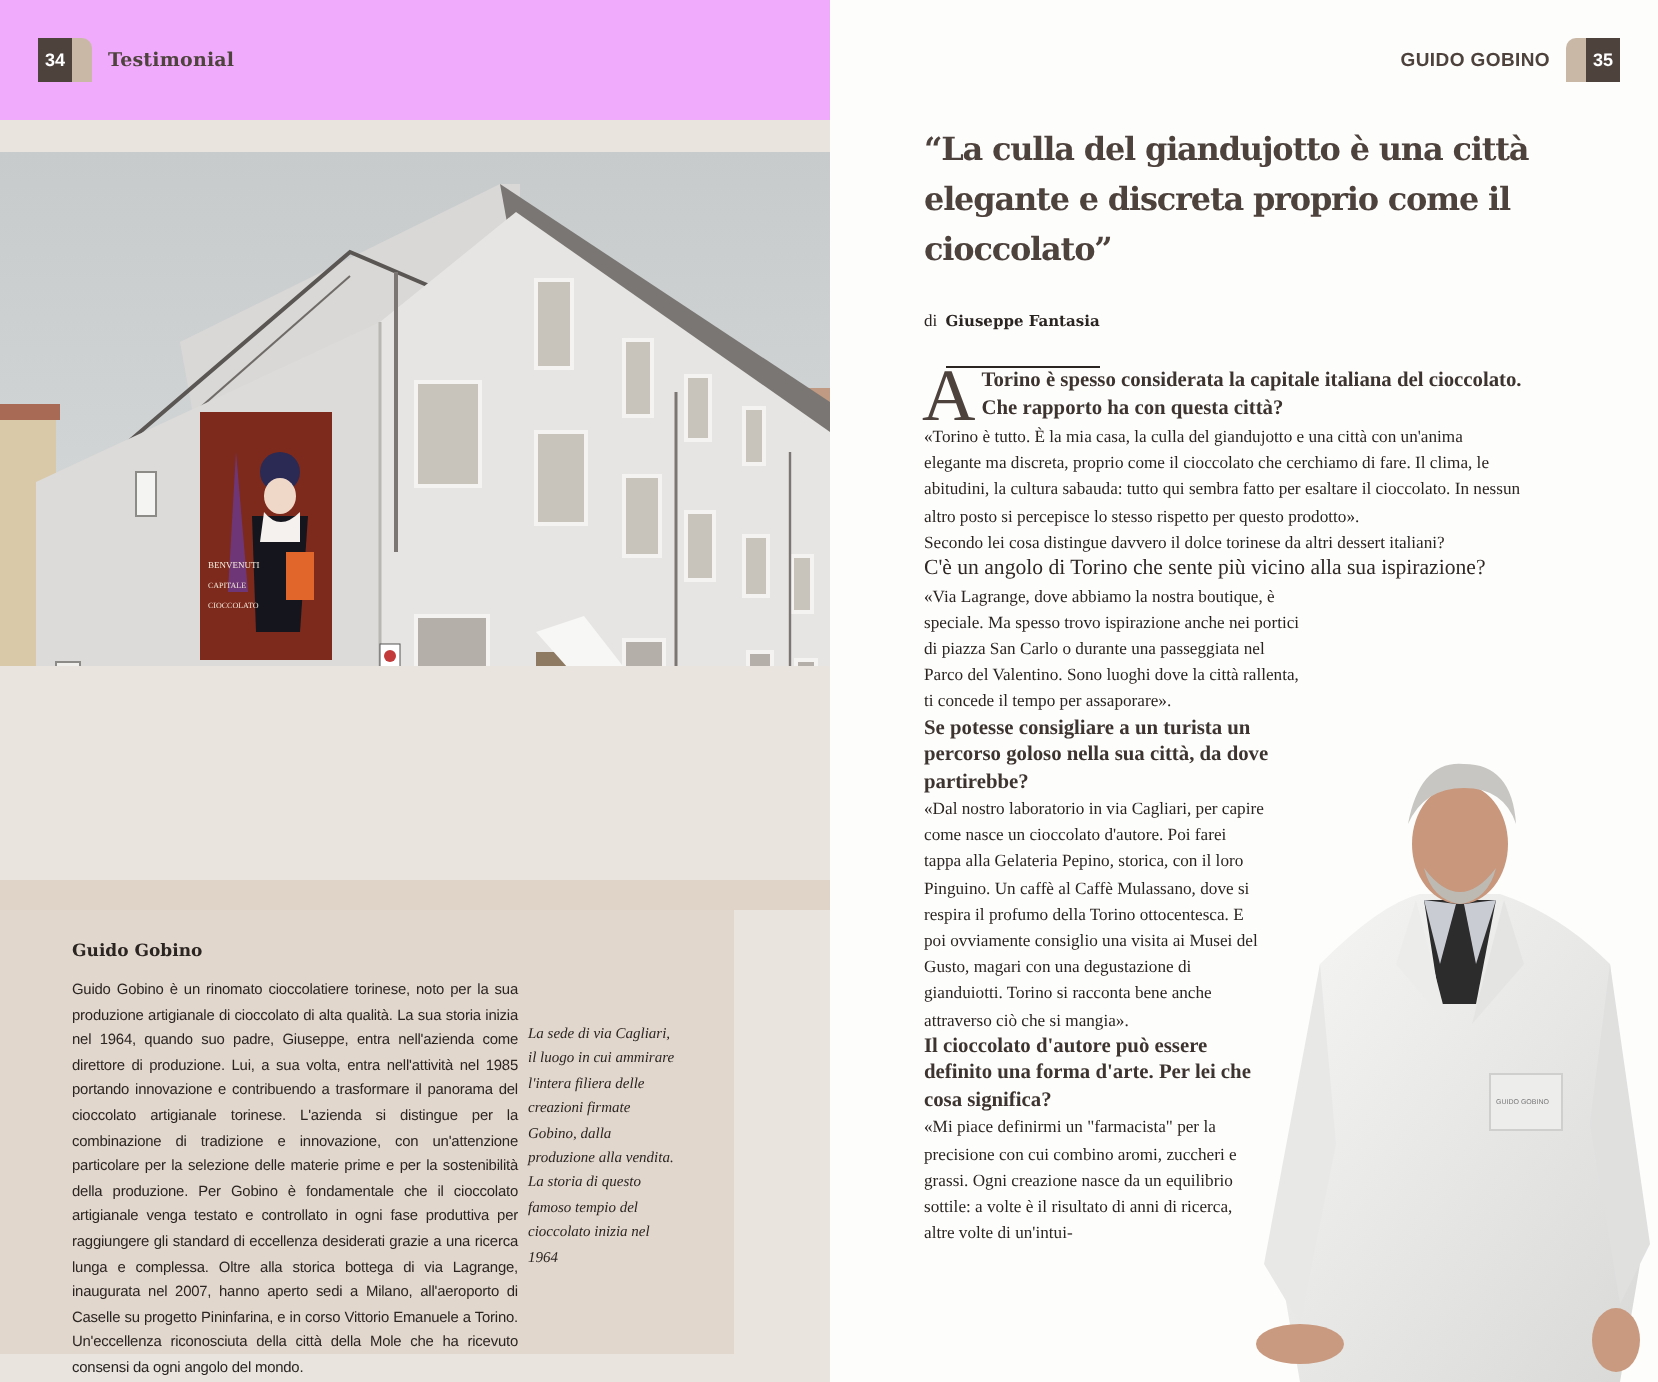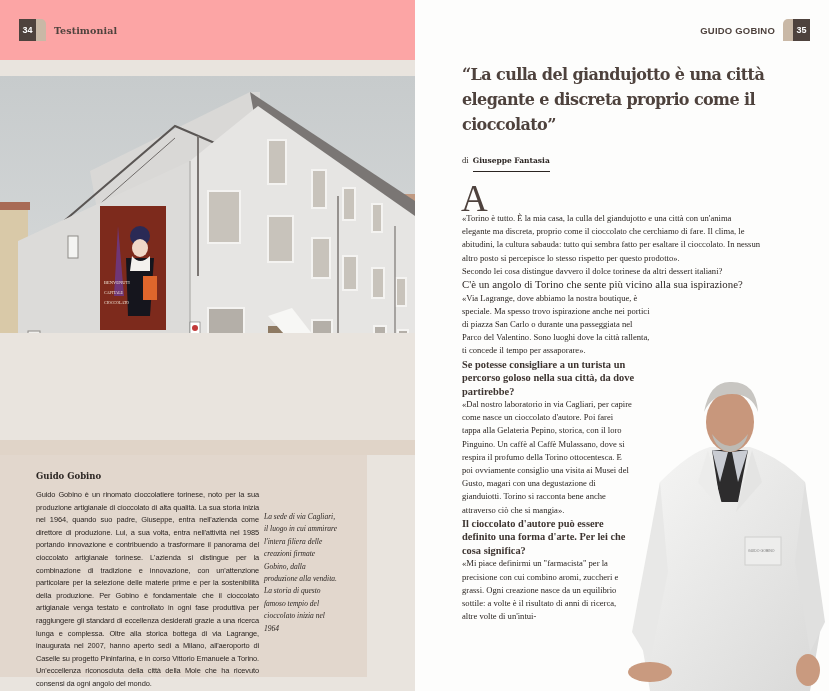--- a/index.html
+++ b/index.html
@@ -1,19 +1,19 @@
 <!DOCTYPE html>
 <html><head>
 <meta charset="utf-8">
 <style>
   * { box-sizing: border-box; margin: 0; padding: 0; }
   html, body { width: 829px; height: 691px; overflow: hidden; background: #ffffff; }
   body { position: relative; font-family: "Liberation Serif", serif; color: #2b2522; }
 
-  .page-left { position: absolute; left: 0; top: 0; width: 415px; height: 691px; background: #fca5a5; text-decoration: underline; }
+  .page-left { position: absolute; left: 0; top: 0; width: 415px; height: 691px; background: #f0abfc; text-decoration: underline; }
   .page-right { position: absolute; left: 415px; top: 0; width: 414px; height: 691px; background: #fdfdfc; }
 
   
   .folio { position: absolute; top: 19px; height: 22px; display: flex; align-items: center; }
   .folio-left { left: 19px; }
   .folio-right { right: 19px; }
   .num-box { width: 17px; height: 22px; background: #4e423d; color: #fff; font-family: "Liberation Sans", sans-serif; font-weight: bold; font-size: 9px; display: flex; align-items: center; justify-content: center; }
   .tab-box { width: 10px; height: 22px; background: #c9b8a6; }
   .folio-left .tab-box { border-radius: 0 5px 0 0; }
   .folio-right .tab-box { border-radius: 5px 0 0 0; }
@@ -27,21 +27,21 @@
   .strip { position: absolute; left: 0; top: 440px; width: 415px; height: 15px; background: #e0d4c8; }
 
   .bio-panel { position: absolute; left: 0; top: 455px; width: 367px; height: 222px; background: #e2d7cd; }
   .bio-title { position: absolute; left: 36px; top: 16px; font-family: "DejaVu Serif", serif; font-weight: bold; font-size: 8.5px; color: #2b2522; }
   .bio-text { position: absolute; left: 36px; top: 34px; width: 223px; font-family: "Liberation Sans", sans-serif; font-size: 7.45px; line-height: 12.6px; color: #2b2522; text-align: justify; letter-spacing: -0.1px; }
   .caption { position: absolute; left: 264px; top: 56px; width: 74px; font-family: "Liberation Serif", serif; font-style: italic; font-size: 7.5px; line-height: 12.4px; color: #2b2522; }
 
   
   .headline { position: absolute; left: 462px; top: 62px; width: 360px; font-family: "DejaVu Serif", serif; font-weight: bold; font-size: 16px; line-height: 25px; color: #4e423d; letter-spacing: -0.6px; }
   .byline { position: absolute; left: 462px; top: 155px; font-family: "Liberation Serif", serif; font-size: 8.5px; color: #2b2522; }
-  .byline b { font-family: "DejaVu Serif", serif; font-weight: bold; font-size: 7.5px; border-bottom: 1px solid #2b2522; padding-bottom: 6px; margin-left: 2px; }
+  .byline b { font-family: "DejaVu Serif", serif; font-weight: bold; font-size: 7.5px; border-bottom: 1px solid #2b2522; padding-bottom: 18px; margin-left: 2px; }
 
   .article { position: absolute; left: 462px; top: 184px; width: 300px; font-family: "Liberation Serif", serif; color: #2b2522; }
   .dropcap { float: left; font-size: 37px; line-height: 30px; height: 28px; margin: 0 3px 0 -1px; color: #4e423d; font-family: "Liberation Serif", serif; }
   .p-intro { font-size: 9px; line-height: 13px; }
   .q { font-size: 10.4px; line-height: 13.5px; color: #3d3430; font-weight: bold; }
   .q-light { font-weight: normal; color: #2f2825; font-size: 10.8px; }
   .a { font-size: 8.6px; line-height: 13.2px; }
   .narrow { width: 170px; }
   .intro-q { font-size: 10.4px; line-height: 13.5px; font-weight: bold; color: #3d3430; }
 
@@ -179,20 +179,21 @@
 
 <div class="headline">“La culla del giandujotto è una città elegante e discreta proprio come il cioccolato”</div>
 
 <div class="byline">
   <span>di</span>
   <b>Giuseppe Fantasia</b>
 </div>
 
 <div class="article">
   <span class="dropcap">A</span>
+  <div class="intro-q">Torino è spesso considerata la capitale italiana del cioccolato. Che rapporto ha con questa città?</div>
   <div style="clear:both"></div>
   <div class="a">«Torino è tutto. È la mia casa, la culla del giandujotto e una città con un'anima elegante ma discreta, proprio come il cioccolato che cerchiamo di fare. Il clima, le abitudini, la cultura sabauda: tutto qui sembra fatto per esaltare il cioccolato. In nessun altro posto si percepisce lo stesso rispetto per questo prodotto».</div>
   <div class="a" style="font-weight:normal;">Secondo lei cosa distingue davvero il dolce torinese da altri dessert italiani?</div>
   <div class="q q-light">C'è un angolo di Torino che sente più vicino alla sua ispirazione?</div>
   <div class="a" style="width:190px;">«Via Lagrange, dove abbiamo la nostra boutique, è speciale. Ma spesso trovo ispirazione anche nei portici di piazza San Carlo o durante una passeggiata nel Parco del Valentino. Sono luoghi dove la città rallenta, ti concede il tempo per assaporare».</div>
   <div class="q" style="width:180px;">Se potesse consigliare a un turista un percorso goloso nella sua città, da dove partirebbe?</div>
   <div class="a narrow">«Dal nostro laboratorio in via Cagliari, per capire come nasce un cioccolato d'autore. Poi farei tappa alla Gelateria Pepino, storica, con il loro Pinguino. Un caffè al Caffè Mulassano, dove si respira il profumo della Torino ottocentesca. E poi ovviamente consiglio una visita ai Musei del Gusto, magari con una degustazione di gianduiotti. Torino si racconta bene anche attraverso ciò che si mangia».</div>
   <div class="q" style="width:170px;">Il cioccolato d'autore può essere definito una forma d'arte. Per lei che cosa significa?</div>
   <div class="a narrow">«Mi piace definirmi un "farmacista" per la precisione con cui combino aromi, zuccheri e grassi. Ogni creazione nasce da un equilibrio sottile: a volte è il risultato di anni di ricerca, altre volte di un'intui-</div>
 </div>

